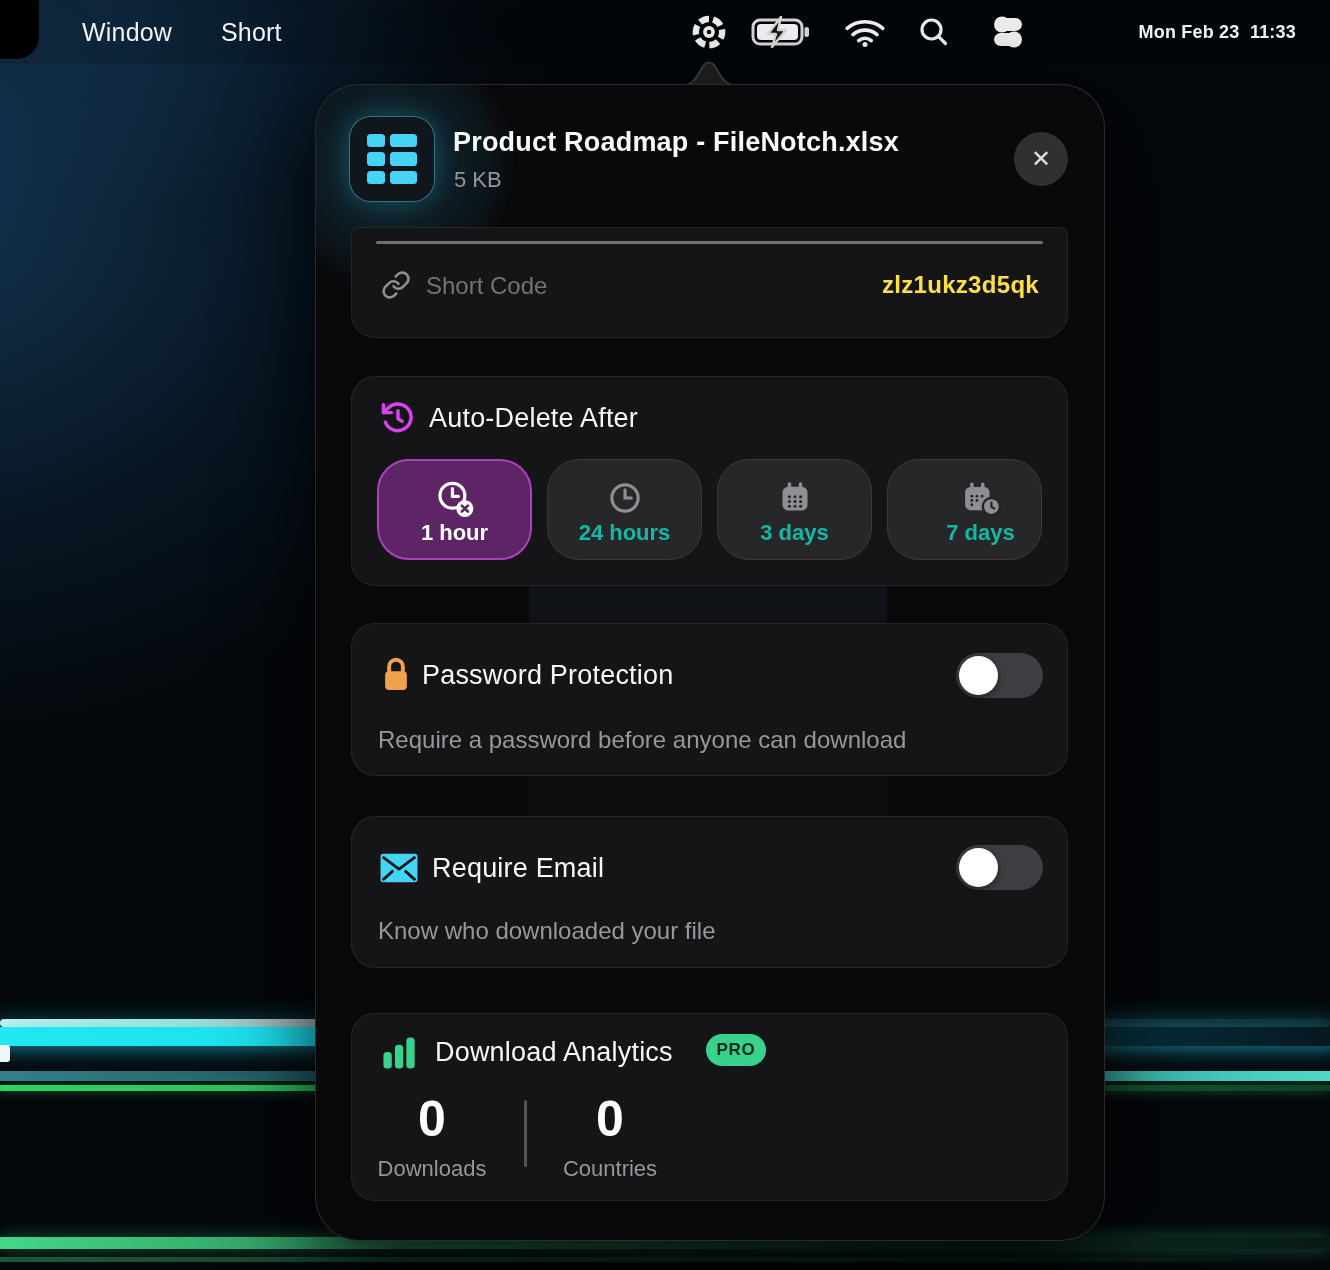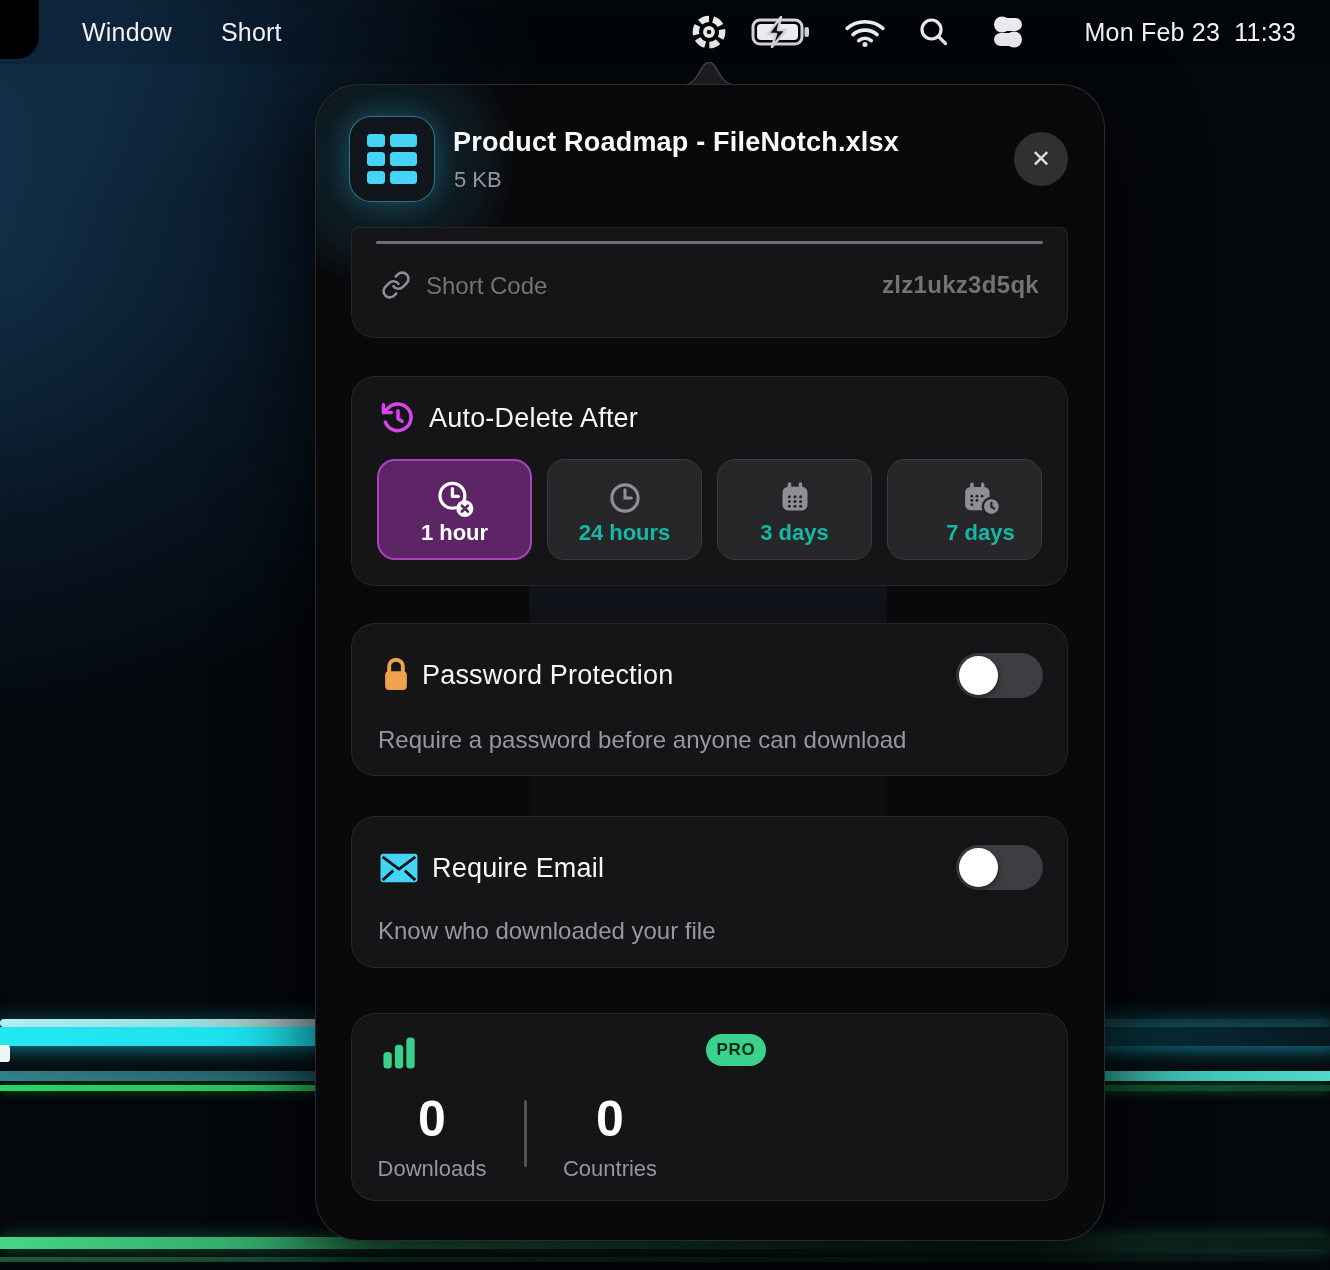--- a/index.html
+++ b/index.html
@@ -31,21 +31,21 @@
     background:linear-gradient(90deg, rgba(60,200,120,.4), rgba(50,170,105,.18) 60%, transparent);}
   .white-chip{position:absolute;left:-3px;top:1045px;width:13px;height:17px;border-radius:3px;background:#edf7f6;}
   
   .menubar{position:absolute;left:0;top:0;right:0;height:64px;color:#f2f2f4;}
   .menubar .shade{position:absolute;inset:0;background:rgba(0,0,0,.12);}
   .notch-corner{position:absolute;left:0;top:0;width:39px;height:59px;background:#000;border-radius:0 0 22px 0;}
   .menu-item{position:absolute;top:0;height:64px;display:flex;align-items:center;font-size:25px;font-weight:500;letter-spacing:.2px;}
   .mi-window{left:82px;} .mi-help{left:221px;}
   .status{position:absolute;top:0;height:64px;display:flex;align-items:center;justify-content:center;}
   .clock{position:absolute;right:34px;top:0;height:64px;display:flex;align-items:center;
-    font-size:25px;font-weight:400;white-space:pre;letter-spacing:.2px;}
+    font-size:18px;font-weight:700;white-space:pre;letter-spacing:.2px;}
   
   .pop-arrow{position:absolute;left:683px;top:57px;}
   
   .popup{position:absolute;left:315px;top:84px;width:790px;height:1157px;border-radius:44px;
     background:#09090b;border:1.5px solid rgba(255,255,255,.14);box-sizing:border-box;
     box-shadow:0 34px 90px rgba(0,0,0,.85);overflow:hidden;}
   .sheen{position:absolute;left:213px;top:500px;width:358px;height:233px;
     background:linear-gradient(180deg, rgba(105,155,225,.07), rgba(255,255,255,.025) 35%, rgba(255,255,255,.018));}
   
   .file-glow{position:absolute;left:-52px;top:-48px;width:250px;height:250px;border-radius:50%;
@@ -61,25 +61,25 @@
     background:#303032;display:flex;align-items:center;justify-content:center;
     color:#dedee0;font-size:24px;font-weight:700;}
   
   .card{position:absolute;left:35px;width:717px;background:#151517;border:1px solid rgba(255,255,255,.07);
     box-sizing:border-box;border-radius:24px;}
   .card-code{top:142px;height:111px;border-radius:8px 8px 24px 24px;}
   .code-divider{position:absolute;left:24px;right:24px;top:13px;height:3px;border-radius:2px;background:#6f6f73;}
   .code-row{position:absolute;left:0;right:0;top:36px;height:50px;}
   .code-icon{position:absolute;left:29px;top:6px;}
   .code-label{position:absolute;left:74px;top:8px;font-size:24px;color:#737373;}
-  .code-value{position:absolute;right:28px;top:7px;font-size:24px;font-weight:700;color:#737373;letter-spacing:.3px;}
+  .code-value{position:absolute;right:28px;top:7px;font-size:24px;font-weight:700;color:#fde047;letter-spacing:.3px;}
   .card-auto{top:291px;height:210px;}
   .sec-icon{position:absolute;}
   .sec-title{position:absolute;font-size:27px;font-weight:400;color:#f7f7f9;letter-spacing:.2px;}
-  .opt{position:absolute;top:82px;width:155px;height:101px;border-radius:18px;box-sizing:border-box;
+  .opt{position:absolute;top:82px;width:155px;height:101px;border-radius:32px;box-sizing:border-box;
     background:#27272a;border:1px solid #3a3a3e;display:flex;flex-direction:column;align-items:center;
     justify-content:space-between;padding:17px 0 13px;}
   .opt .lbl{font-size:22px;font-weight:700;color:#14b8a6;}
   .opt.sel{background:var(--selected_fill);border:2px solid var(--selected_border);}
   .opt.sel .lbl{color:#fff;}
   .o1{left:25px;} .o2{left:195px;} .o3{left:365px;} .o4{left:535px;padding-left:32px;}
   .card-pass{top:538px;height:153px;}
   .card-mail{top:731px;height:152px;}
   .row-desc{position:absolute;left:26px;font-size:24px;color:#97979c;}
   .toggle{position:absolute;left:604px;width:87px;height:45px;border-radius:23px;background:#3e3e42;}
@@ -301,20 +301,21 @@
     </div>
 
     <div class="card card-stats">
       <div class="sec-icon" style="left:27px;top:19px;">
         <svg width="40" height="40" viewBox="0 0 36 36" fill="var(--accent_green)">
           <rect x="4" y="17" width="7.5" height="15" rx="3.2"></rect>
           <rect x="14.3" y="10.5" width="7.5" height="21.5" rx="3.2"></rect>
           <rect x="24.6" y="4" width="7.5" height="28" rx="3.2"></rect>
         </svg>
       </div>
+      <div class="sec-title" style="left:83px;top:23px;">Download Analytics</div>
       <div class="pro-badge">PRO</div>
 
       <div class="stat-col" style="left:20px;top:80px;width:120px;">
         <div class="stat-val">0</div>
         <div class="stat-lbl">Downloads</div>
       </div>
       <div class="stat-div"></div>
       <div class="stat-col" style="left:196px;top:80px;width:124px;">
         <div class="stat-val">0</div>
         <div class="stat-lbl">Countries</div>

